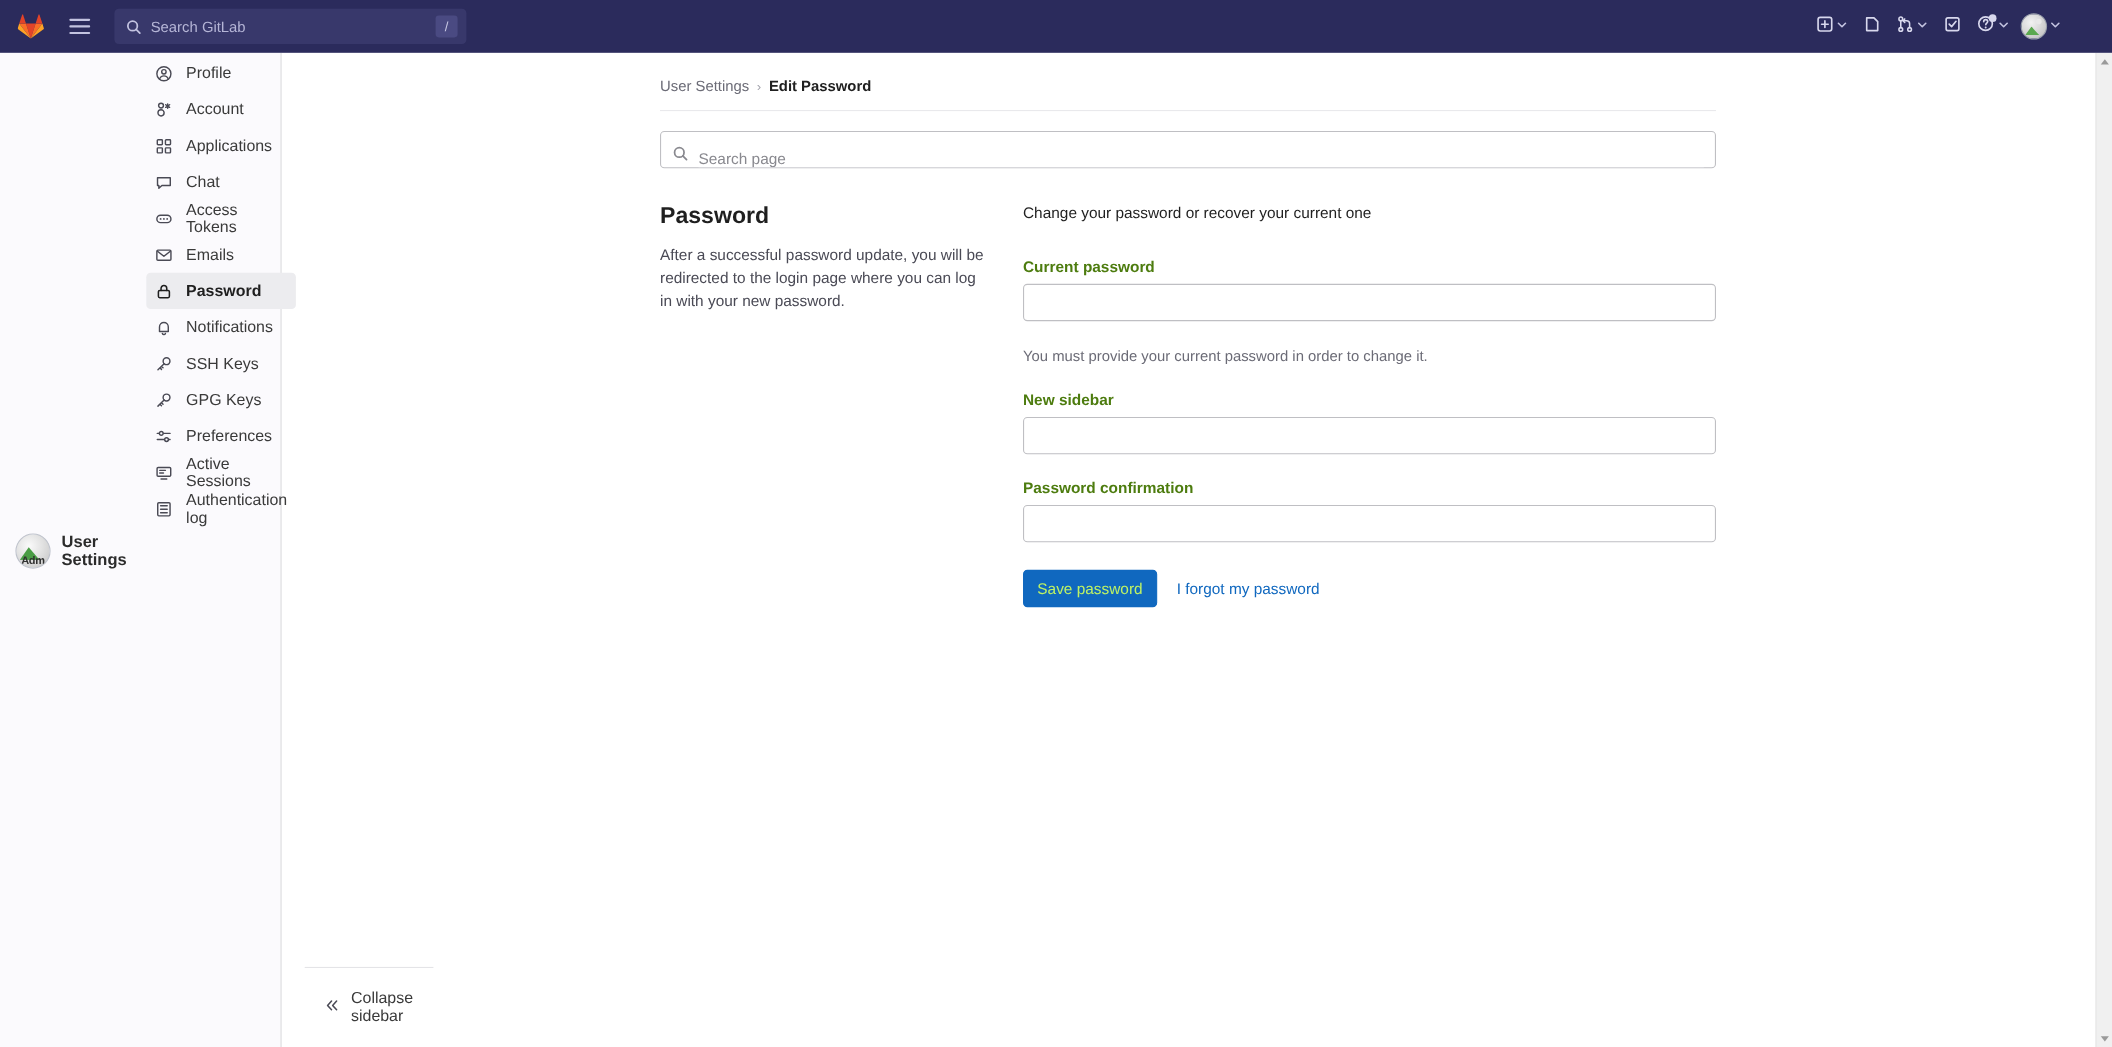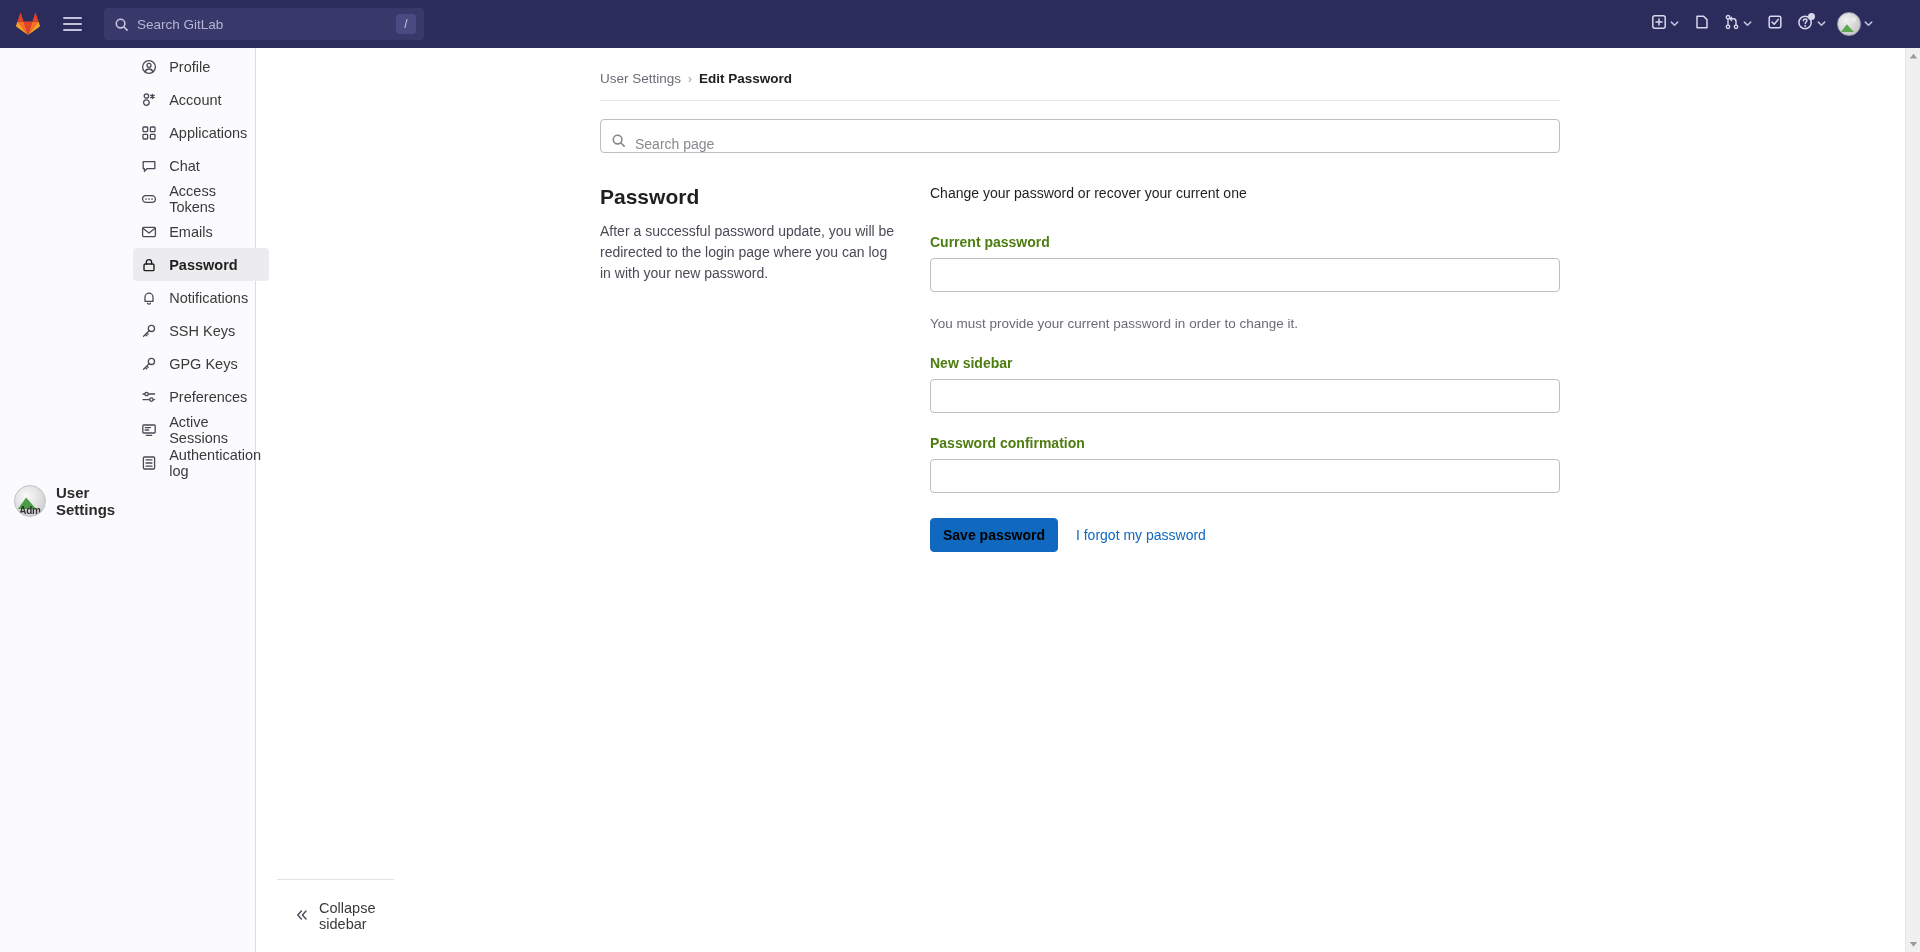--- a/index.html
+++ b/index.html
@@ -185,24 +185,24 @@
     padding: 0 10px; font-size: 14px; outline: none;
     font-family: "Liberation Sans", sans-serif;
     background: #fff;
   }
   .help-text { font-size: 13.5px; color: #6b6b76; margin-top: 24px; }
   .gap-1 { height: 24px; }
   .gap-2 { height: 22px; }
 
   .form-actions { display: flex; align-items: center; gap: 12px; margin-top: 25px; }
   .btn-primary {
-    background: #1068bf; color: #000000;
+    background: #1068bf; color: #bef264;
     border: 1px solid #1068bf; border-radius: 4px;
     height: 34px; padding: 0 12px;
-    font-size: 14px; font-weight: bold; cursor: pointer;
+    font-size: 14px; font-weight: normal; cursor: pointer;
     font-family: "Liberation Sans", sans-serif;
   }
   .link-forgot {
     font-size: 14px; color: #1068bf; text-decoration: none; cursor: pointer;
     padding: 0 6px;
   }
 
   
   .scrollbar {
     position: absolute; top: 48px; right: 0;

